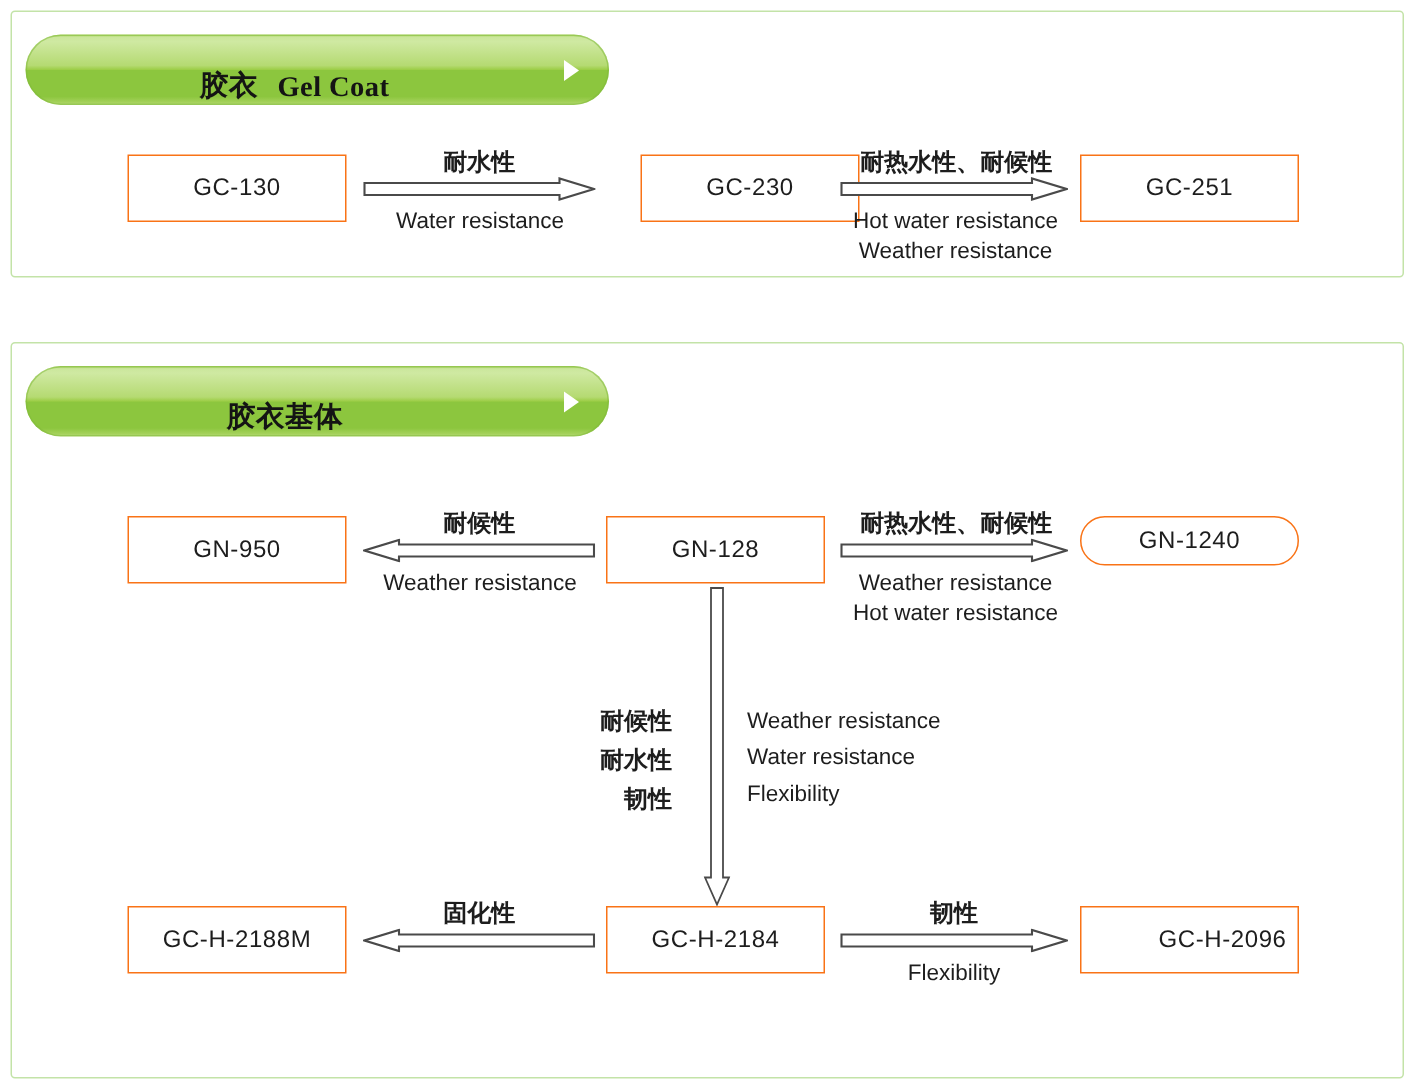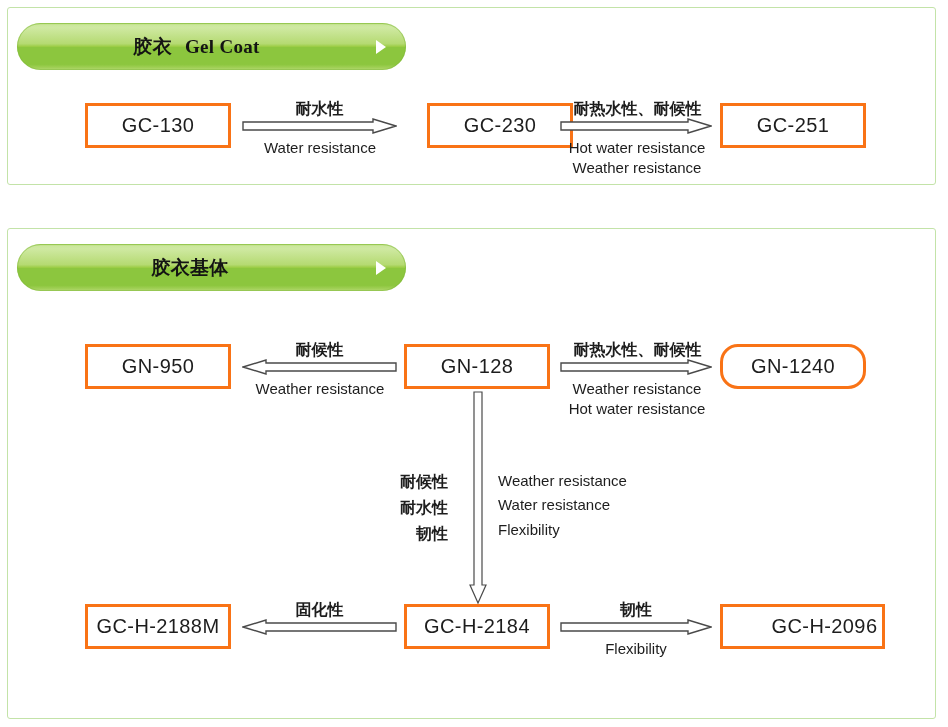--- a/index.html
+++ b/index.html
@@ -48,21 +48,21 @@
     box-shadow: inset 0 0 0 1px rgba(130,185,60,0.55);
     box-sizing: border-box;
   }
   .header-pill .pill-label {
     position: absolute;
     left: 0;
     right: 0;
     top: 0;
     bottom: 0;
     display: flex;
-    align-items: center;
+    align-items: flex-end;
     justify-content: center;
     padding-right: 30px;
     font-family: "Liberation Serif", "DejaVu Serif", serif;
     font-weight: bold;
     font-size: 19px;
     color: #141414;
     letter-spacing: 0.3px;
     white-space: nowrap;
   }
   .header-pill .pill-label .cn { font-size: 19px; }
@@ -76,26 +76,26 @@
     height: 0;
     border-left: 10px solid #ffffff;
     border-top: 7px solid transparent;
     border-bottom: 7px solid transparent;
   }
 
   
   .node {
     position: absolute;
     box-sizing: border-box;
-    border: 3px solid #f97316;
+    border: 1px solid #f97316;
     background: #ffffff;
     display: flex;
     align-items: center;
     justify-content: center;
-    font-size: 20px;
+    font-size: 16px;
     color: #1d1d1d;
     letter-spacing: 0.4px;
     white-space: nowrap;
   }
 
   
   .harrow {
     position: absolute;
     height: 16px;
   }
@@ -183,21 +183,21 @@
   <div class="header-pill">
     <div class="pill-label">
       <span class="cn">胶衣基体</span>
       <span class="sp"></span>
     </div>
     <div class="pill-arrow"></div>
   </div>
 
   <div class="node" style="left:77px; top:115px; width:146px; height:45px;text-align:center;">GN-950</div>
   <div class="node" style="left:396px; top:115px; width:146px; height:45px;">GN-128</div>
-  <div class="node" style="left:712px; top:115px; width:146px; height:45px;border-radius:18px;">GN-1240</div>
+  <div class="node" style="left:712px; top:115px; width:146px; height:33px;border-radius:18px;">GN-1240</div>
 
   <div class="harrow" style="left:234px; top:130px; width:155px;">
     <svg viewBox="0 0 155 16" preserveAspectRatio="none">
       <polygon points="154,4 24,4 24,1 1,8 24,15 24,12 154,12" fill="#ffffff" stroke="#4a4a4a" stroke-width="1.4" stroke-linejoin="miter"></polygon>
     </svg>
   </div>
   <div class="cap cap-cn" style="left:234px; top:110px; width:155px;">耐候性</div>
   <div class="cap cap-en" style="left:222px; top:150px; width:180px;">
     <div>Weather resistance</div>
   </div>
@@ -226,21 +226,21 @@
   </div>
 
   <div class="vcap en-col" style="left:490px; top:240px; width:240px;">
     <div>Weather resistance</div>
     <div>Water resistance</div>
     <div>Flexibility</div>
   </div>
 
   <div class="node" style="left:77px; top:375px; width:146px; height:45px;">GC-H-2188M</div>
   <div class="node" style="left:396px; top:375px; width:146px; height:45px;">GC-H-2184</div>
-  <div class="node" style="left:712px; top:375px; width:165px; height:45px;padding-left:44px;">GC-H-2096</div>
+  <div class="node" style="left:712px; top:375px; width:146px; height:45px;padding-left:44px;">GC-H-2096</div>
 
   <div class="harrow" style="left:234px; top:390px; width:155px;">
     <svg viewBox="0 0 155 16" preserveAspectRatio="none">
       <polygon points="154,4 24,4 24,1 1,8 24,15 24,12 154,12" fill="#ffffff" stroke="#4a4a4a" stroke-width="1.4" stroke-linejoin="miter"></polygon>
     </svg>
   </div>
   <div class="cap cap-cn" style="left:234px; top:370px; width:155px;">固化性</div>
 
   <div class="harrow" style="left:552px; top:390px; width:152px;">
     <svg viewBox="0 0 152 16" preserveAspectRatio="none">

